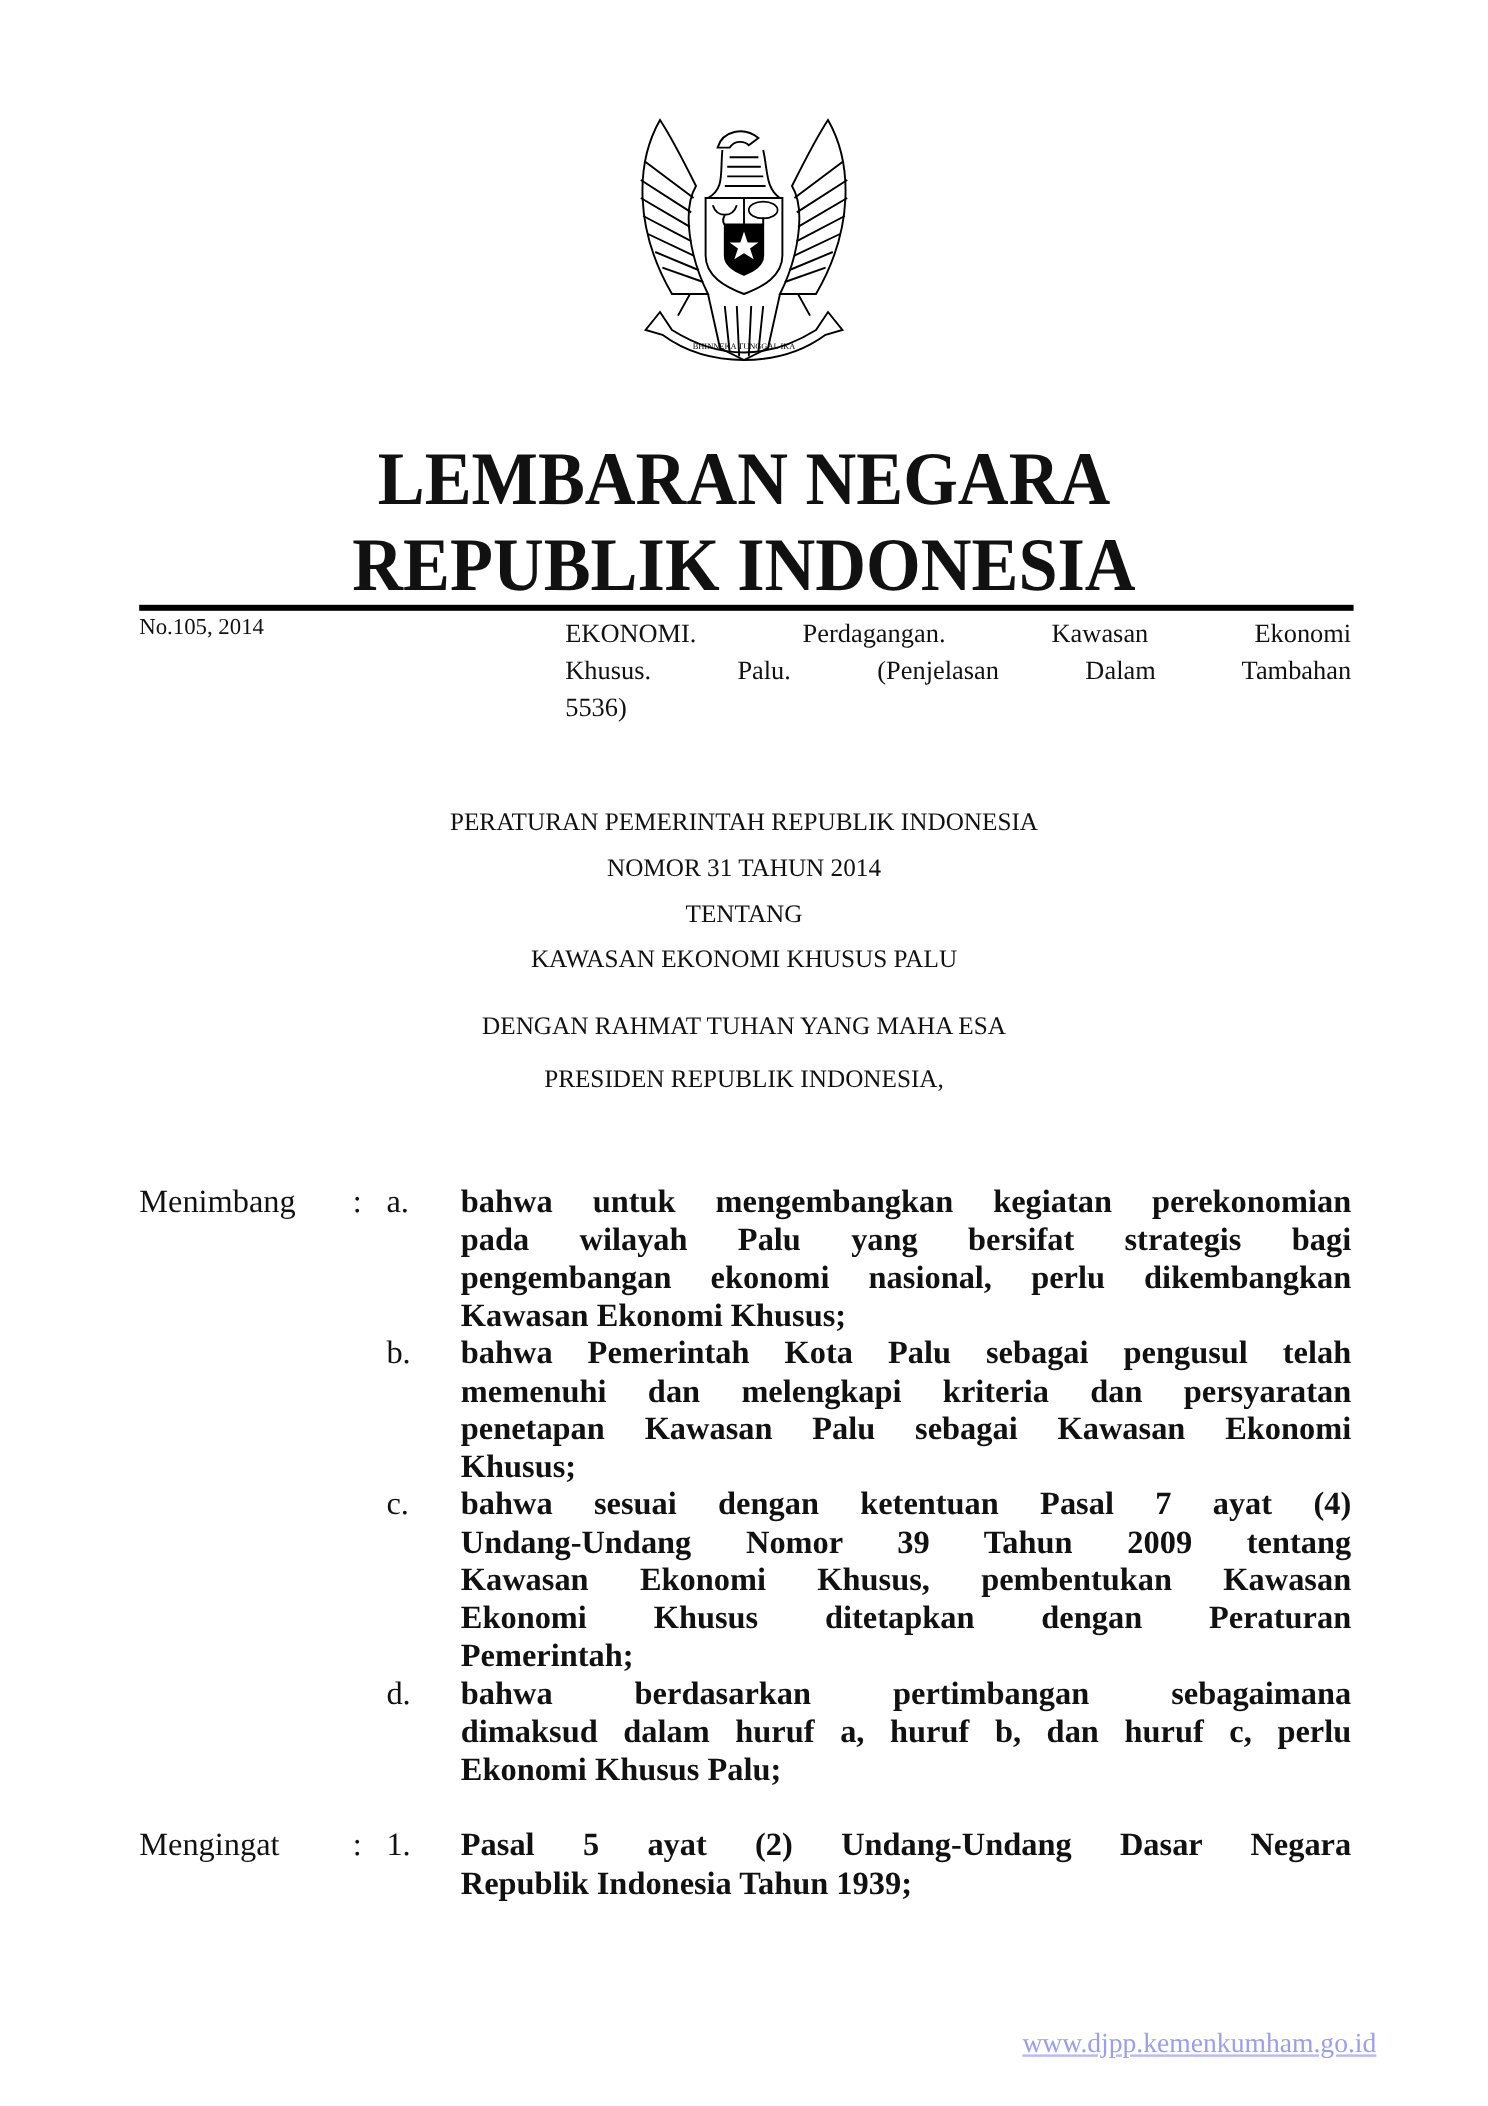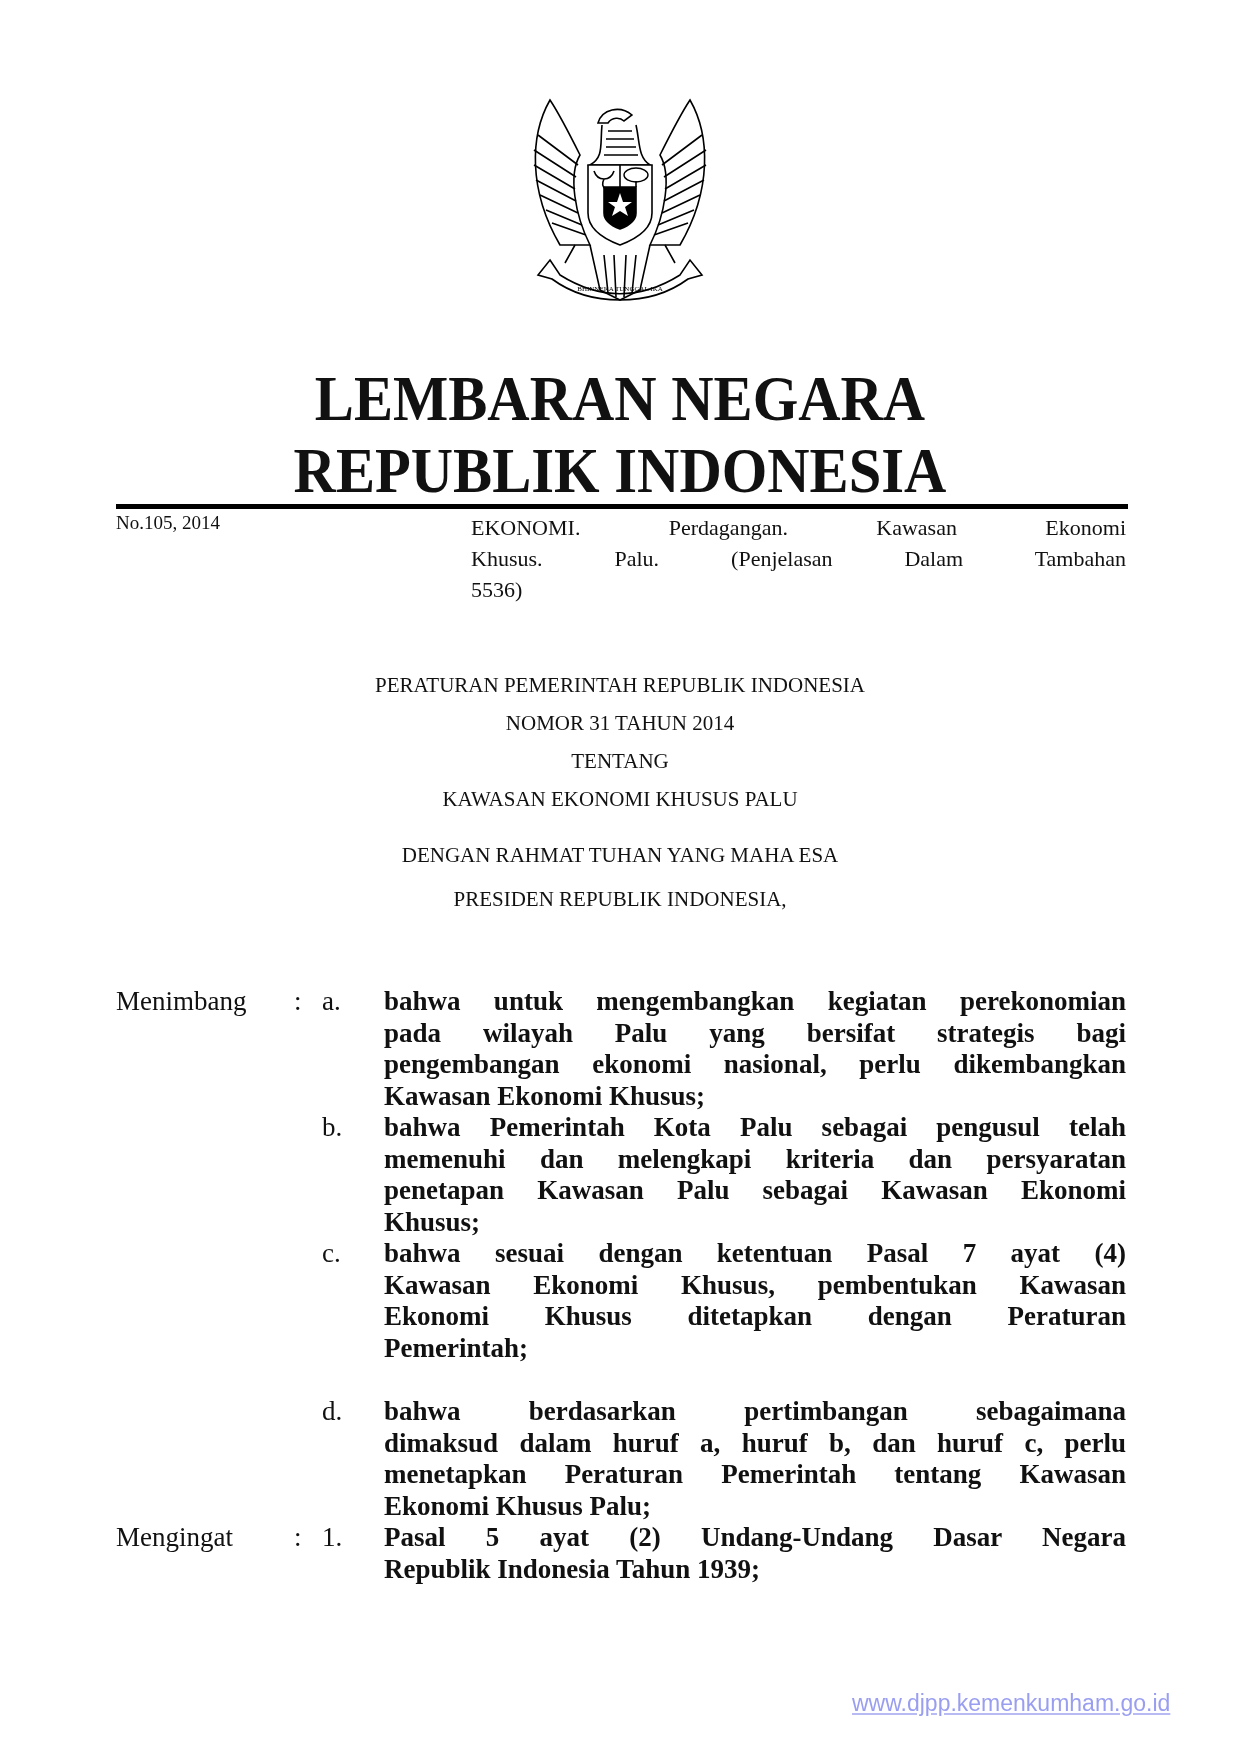--- a/index.html
+++ b/index.html
@@ -18,21 +18,21 @@
   .meta-desc span { display: block; text-align: justify; text-align-last: justify; }
   .meta-desc span.last { text-align-last: left; }
   .center { position: absolute; left: 0; width: 1240px; text-align: center; font-size: 21px; }
   .row { position: absolute; font-size: 27px; line-height: 31.5px; }
   .lbl { position: absolute; left: 116px; }
   .colon { position: absolute; left: 294px; }
   .num { position: absolute; left: 322px; }
   .txt { position: absolute; left: 384px; width: 742px; font-weight: bold; }
   .txt span { display: block; text-align: justify; text-align-last: justify; white-space: nowrap; }
   .txt span.last { text-align-last: left; }
-  .footer-link { position: absolute; left: 852px; top: 1690px; font-family: Liberation Sans, sans-serif;
+  .footer-link { position: absolute; left: 852px; top: 1690px; font-family: Liberation Serif, serif;
                  font-size: 23px; color: #9a9ef0; text-decoration: underline; text-decoration-color: #b7baf3; }
 </style>
 </head>
 <body>
 
 <div class="emblem">
   <svg viewBox="0 0 200 212" width="200" height="212" xmlns="http://www.w3.org/2000/svg">
     <g fill="none" stroke="#000" stroke-width="1.6">
 
       <path d="M30 5 C10 40 8 95 40 150 L70 150 C55 120 48 80 60 60 C50 40 40 20 30 5Z"></path>
@@ -105,32 +105,32 @@
     <span>memenuhi dan melengkapi kriteria dan persyaratan</span>
     <span>penetapan Kawasan Palu sebagai Kawasan Ekonomi</span>
     <span class="last">Khusus;</span>
   </div>
 </div>
 
 <div class="row" style="top:1238px; left:0; width:1240px;">
   <span class="num">c.</span>
   <div class="txt">
     <span>bahwa sesuai dengan ketentuan Pasal 7 ayat (4)</span>
+    <span>Undang-Undang Nomor 39 Tahun 2009 tentang</span>
     <span>Kawasan Ekonomi Khusus, pembentukan Kawasan</span>
     <span>Ekonomi Khusus ditetapkan dengan Peraturan</span>
     <span class="last">Pemerintah;</span>
   </div>
 </div>
 
 <div class="row" style="top:1396px; left:0; width:1240px;">
   <span class="num">d.</span>
   <div class="txt">
     <span>bahwa berdasarkan pertimbangan sebagaimana</span>
     <span>dimaksud dalam huruf a, huruf b, dan huruf c, perlu</span>
-    <span>menetapkan Peraturan Pemerintah tentang Kawasan</span>
     <span class="last">Ekonomi Khusus Palu;</span>
   </div>
 </div>
 
 <div class="row" style="top:1522px; left:0; width:1240px;">
   <span class="lbl">Mengingat</span>
   <span class="colon">:</span>
   <span class="num">1.</span>
   <div class="txt">
     <span>Pasal 5 ayat (2) Undang-Undang Dasar Negara</span>

